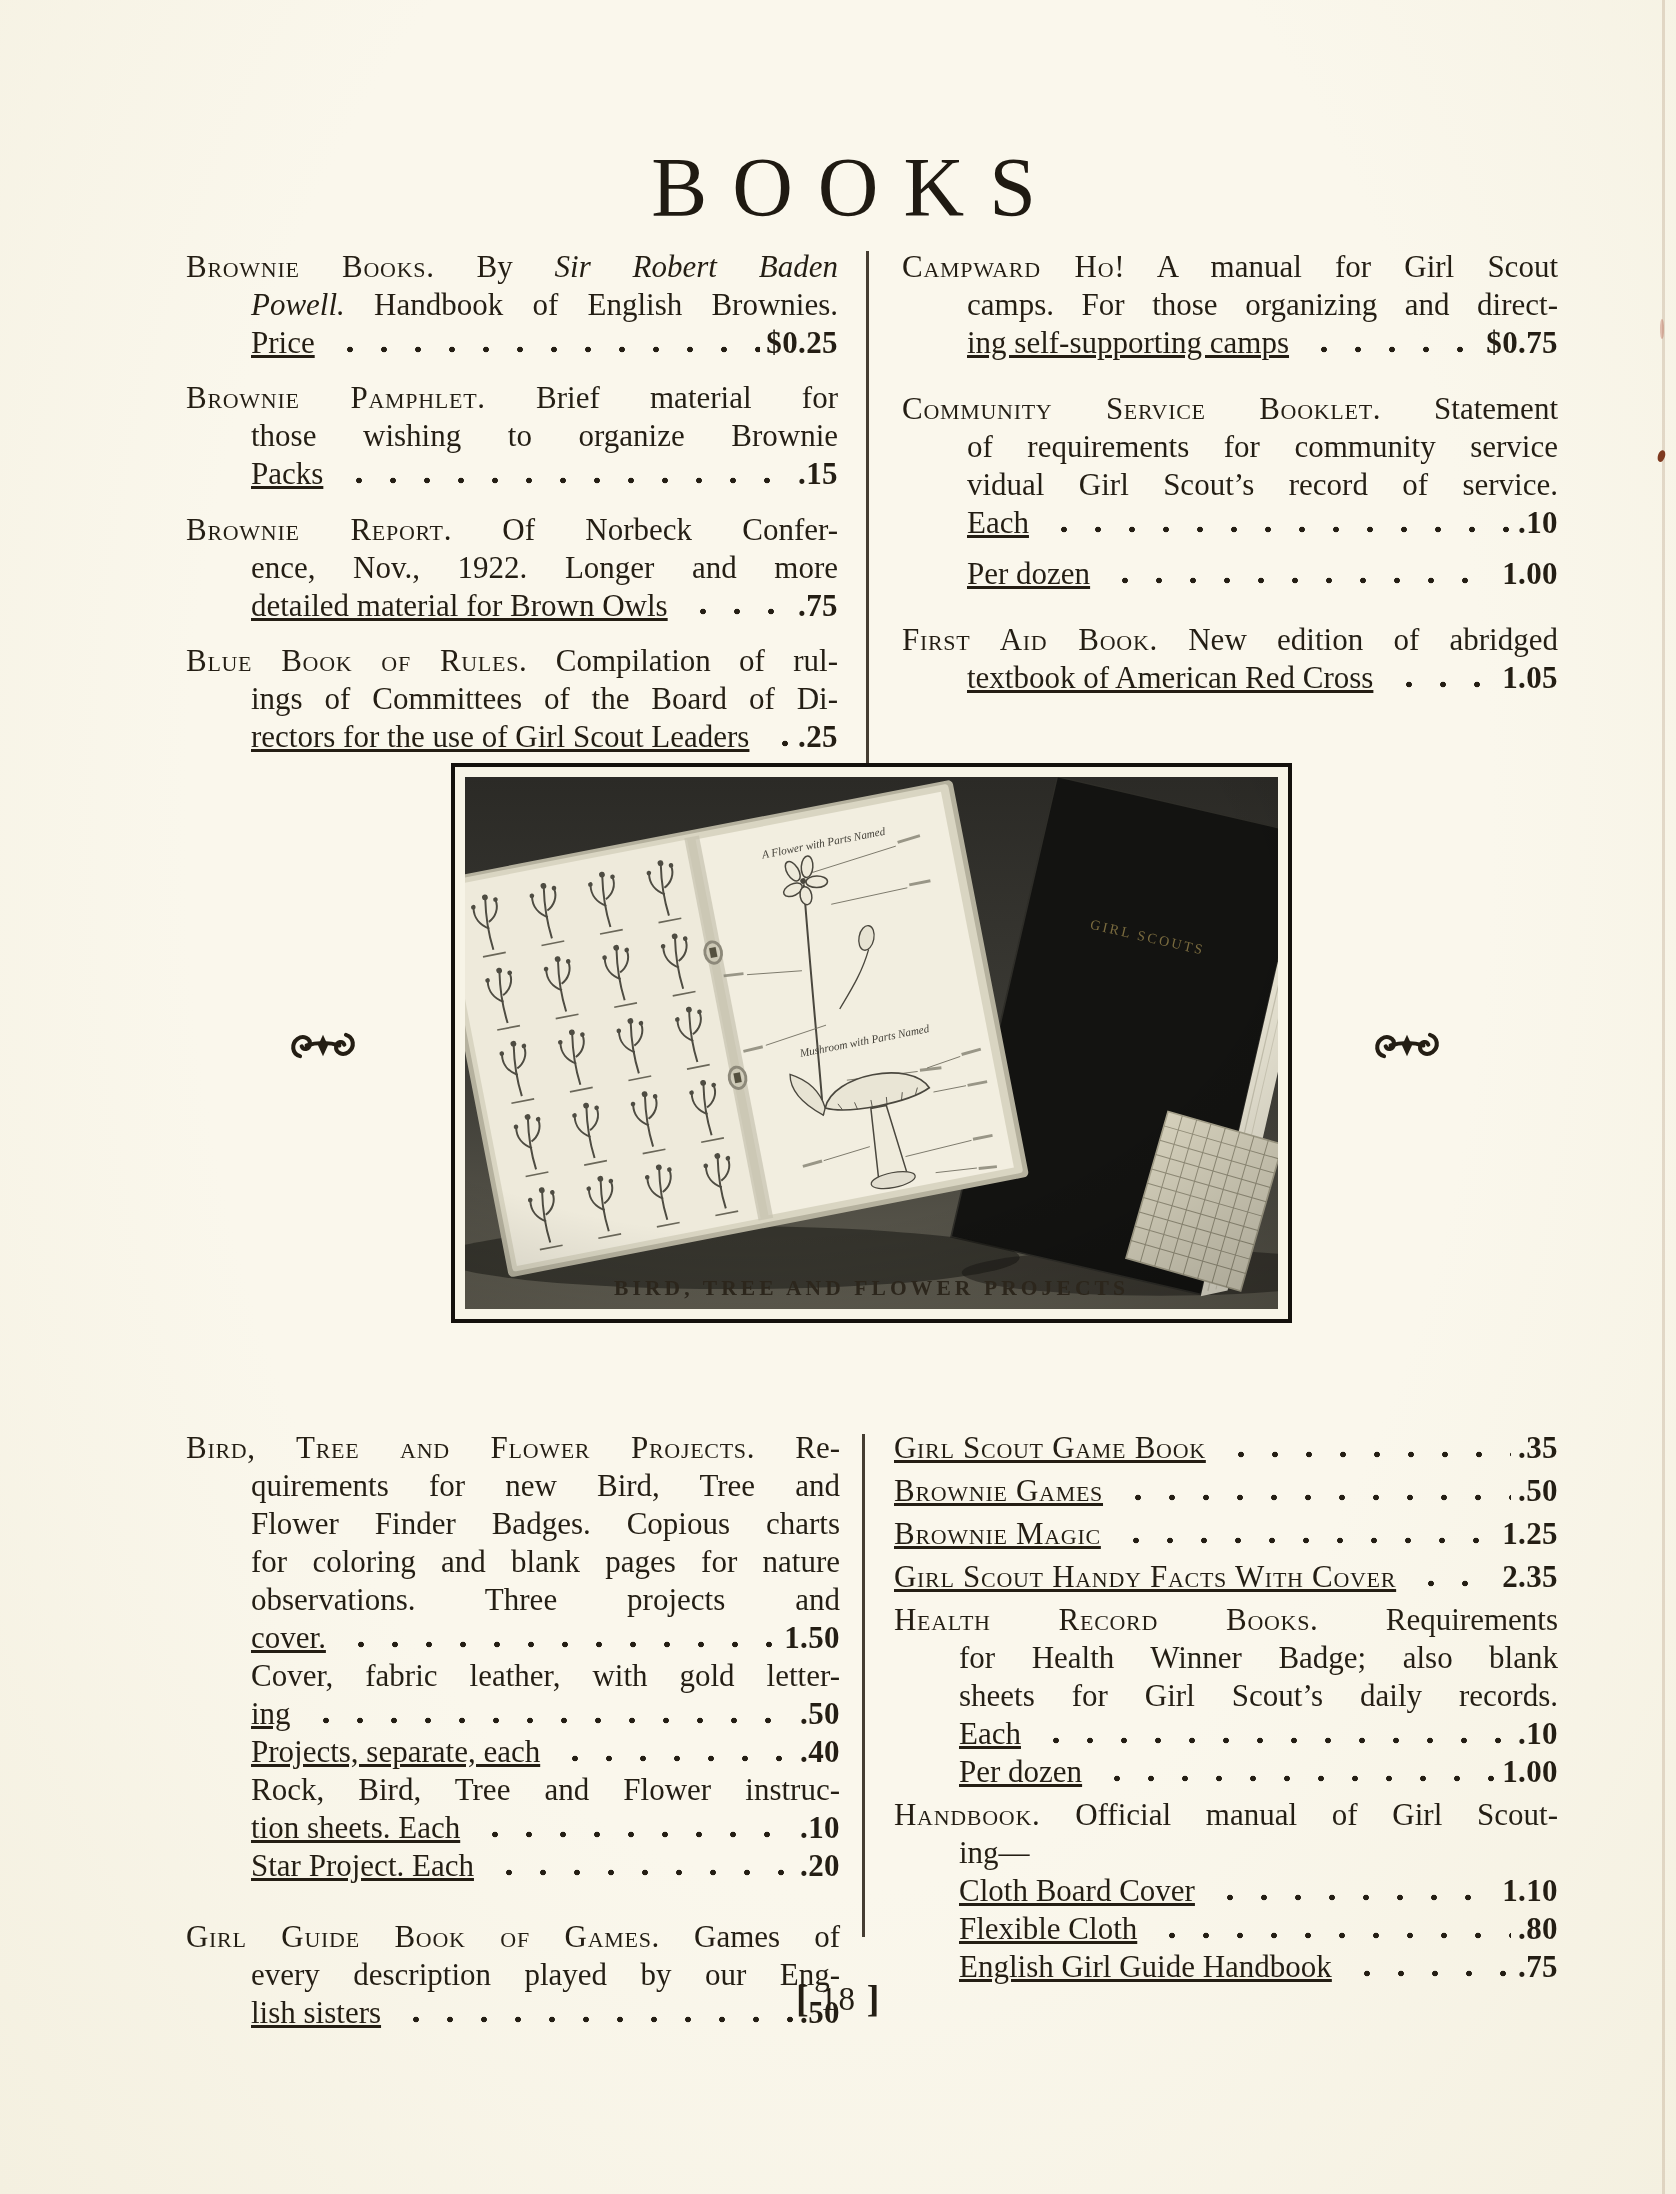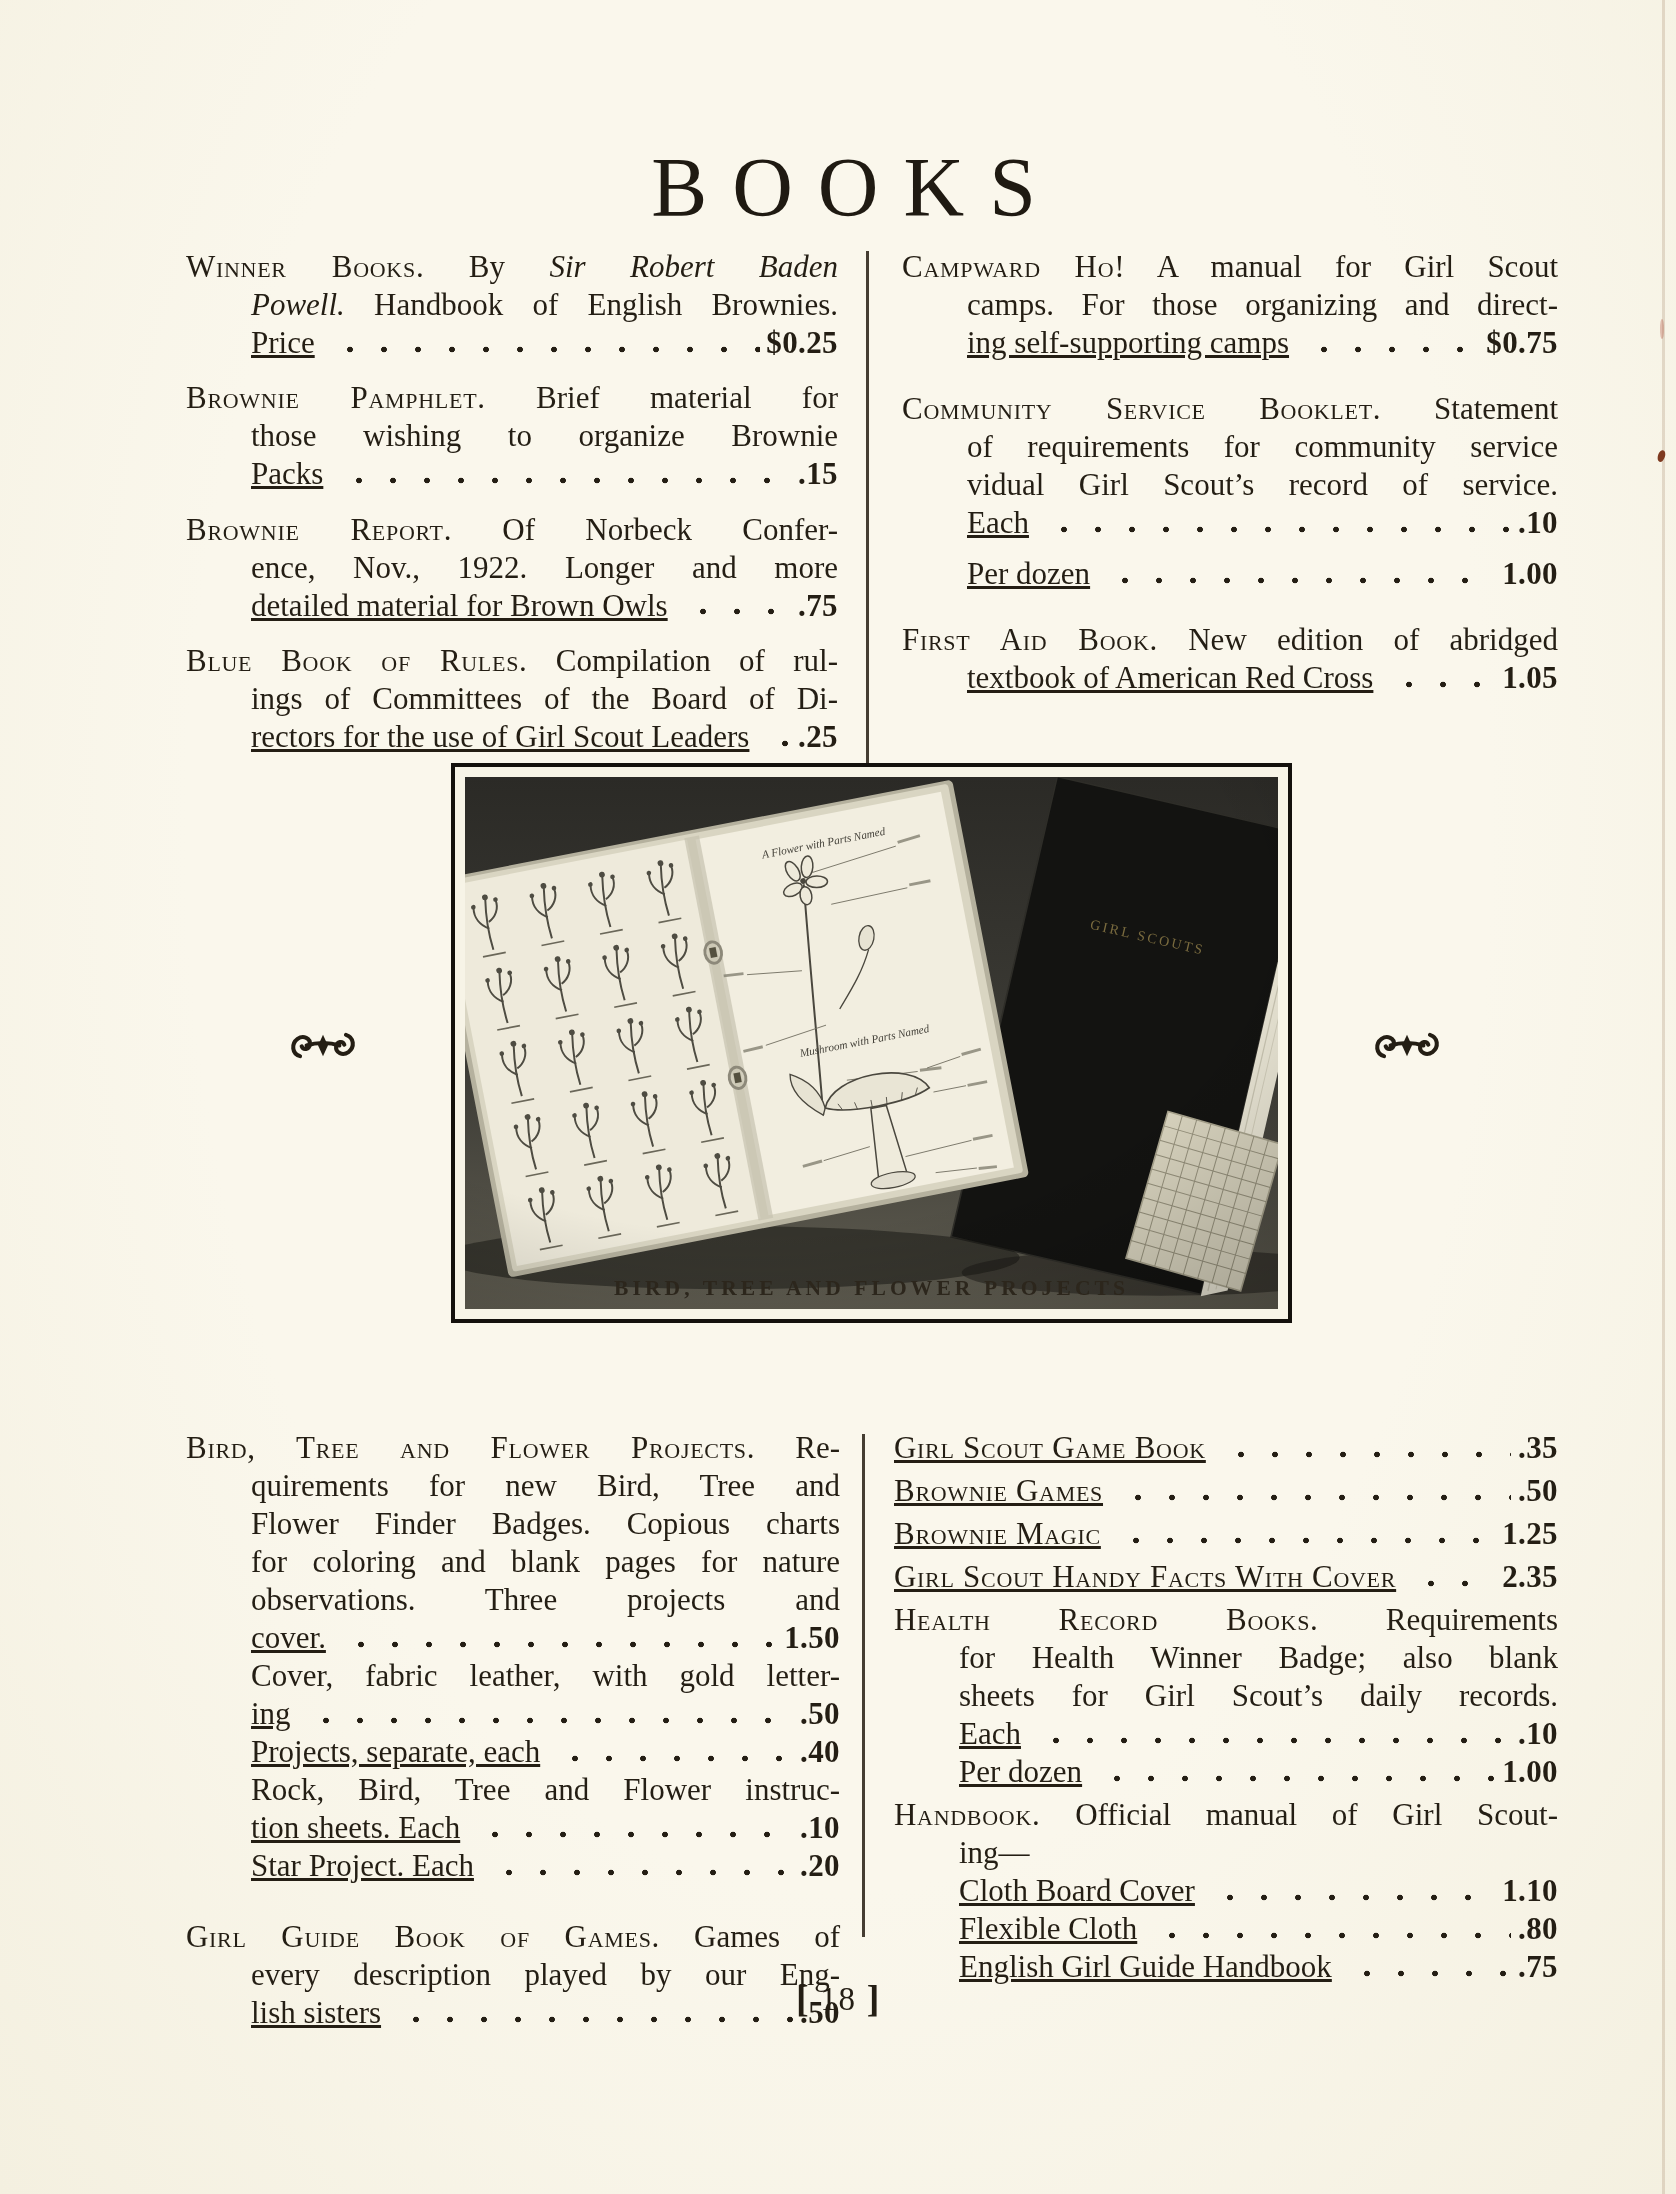--- a/index.html
+++ b/index.html
@@ -63,21 +63,21 @@
 </style>
 </head>
 <body>
 
 <div id="page">
 
   <div class="title">BOOKS</div>
 
   <div class="col" id="col-tl">
       <div class="entry">
-        <div class="line just"><span class="t"><span class="sc">Winner Books.</span><span>  By </span><span class="it">Sir Robert Baden</span></span></div>
+        <div class="line just"><span class="t"><span class="sc">Brownie Books.</span><span>  By </span><span class="it">Sir Robert Baden</span></span></div>
         <div class="line ind just"><span class="t"><span class="it">Powell.</span><span> Handbook of English Brownies.</span></span></div>
         <div class="line ind pr">
           <span class="t"><span>Price</span></span>
           <span class="lead"></span>
           <span class="price">$0.25</span>
         </div>
       </div>
       <div class="entry">
         <div class="line just"><span class="t"><span class="sc">Brownie Pamphlet.</span><span>  Brief material for</span></span></div>
         <div class="line ind just"><span class="t"><span>those wishing to organize Brownie</span></span></div>

